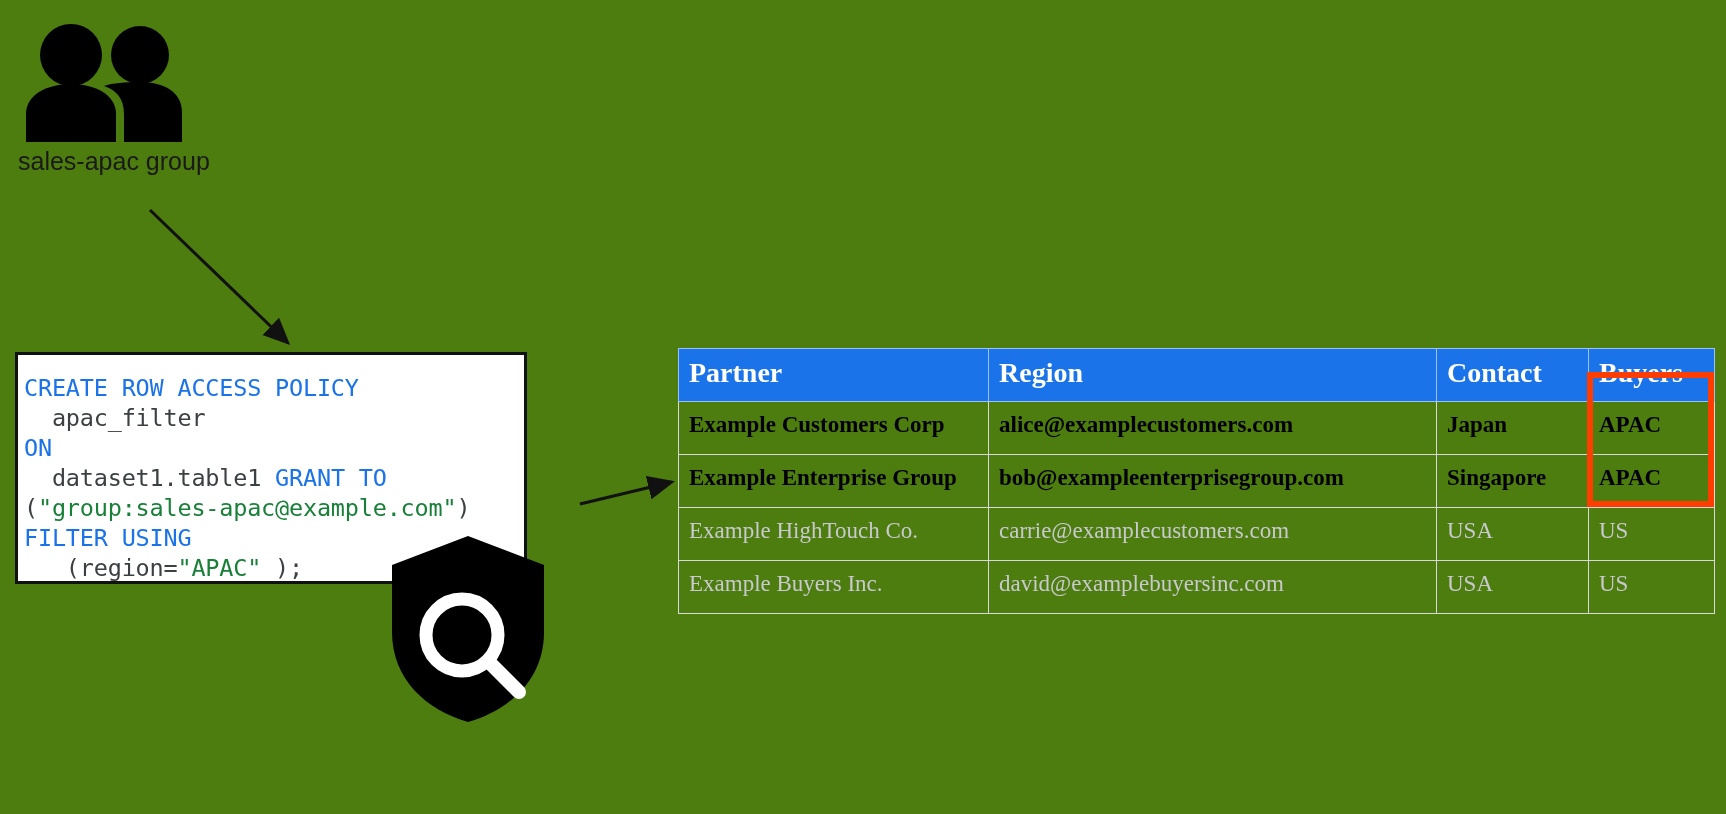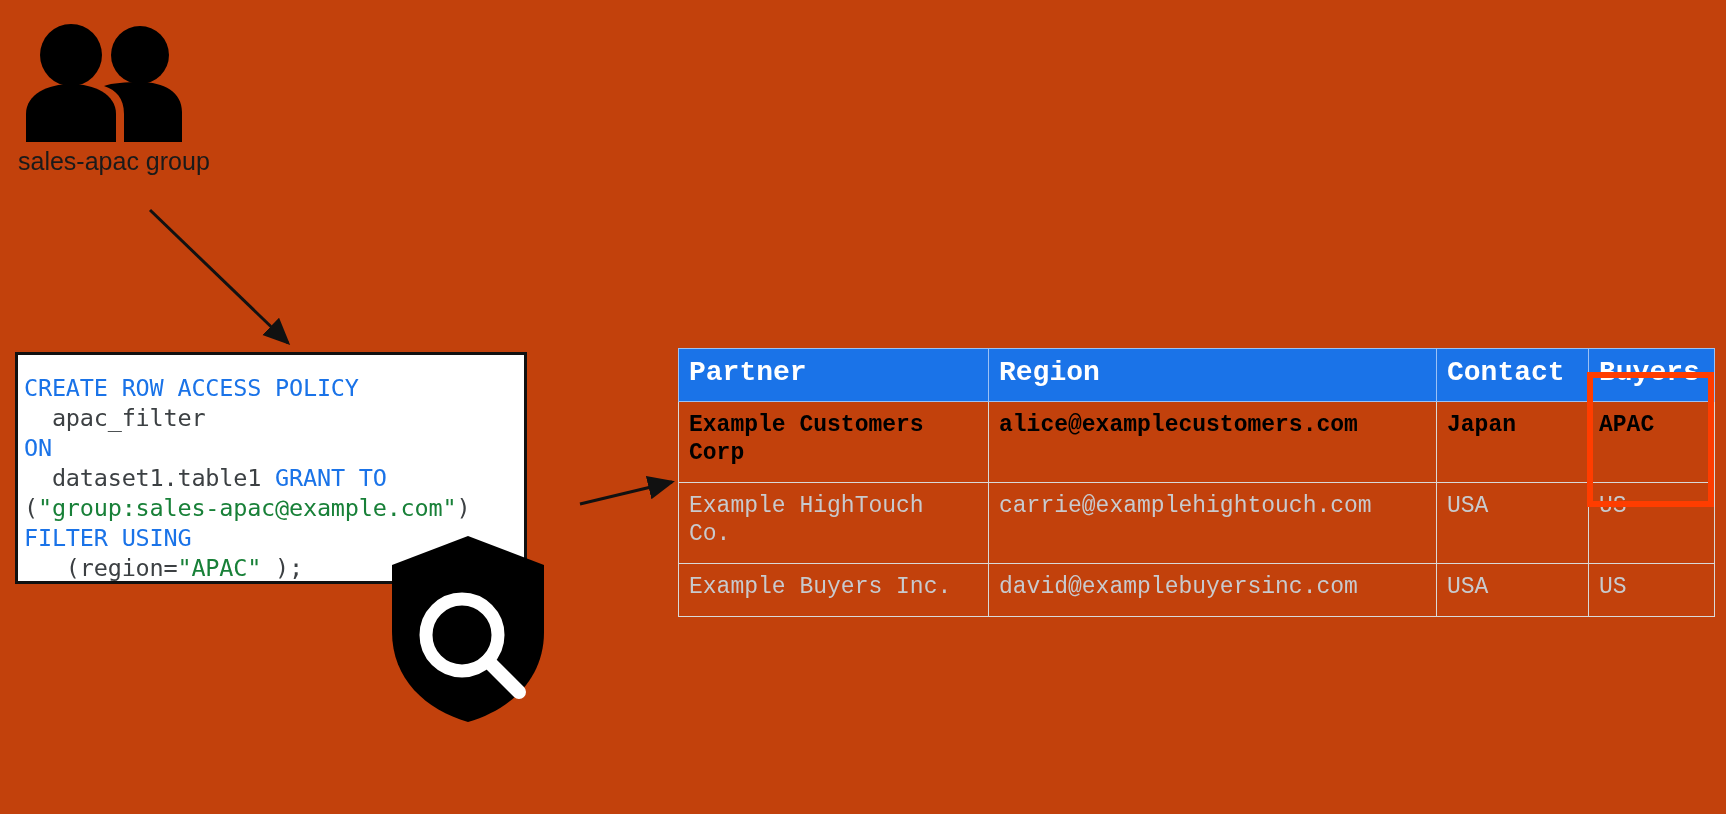--- a/index.html
+++ b/index.html
@@ -4,21 +4,21 @@
 <style>
   html, body {
     margin: 0;
     padding: 0;
     background: #ffffff;
   }
   #stage {
     position: relative;
     width: 1726px;
     height: 814px;
-    background: #c2410c;
+    background: #4d7c0f;
     overflow: hidden;
     font-family: "Liberation Sans", sans-serif;
   }
 
   
   #group-block {
     position: absolute;
     left: 18px;
     top: 22px;
     width: 260px;
@@ -78,21 +78,21 @@
   }
 
   
   #partners-table {
     position: absolute;
     left: 678px;
     top: 348px;
     width: 1036px;
     border-collapse: collapse;
     table-layout: fixed;
-    font-family: Liberation Mono, monospace;
+    font-family: Liberation Serif, serif;
   }
   #partners-table col.c-partner { width: 310px; }
   #partners-table col.c-contact { width: 448px; }
   #partners-table col.c-country { width: 152px; }
   #partners-table col.c-region  { width: 126px; }
 
   #partners-table th {
     background: #1a73e8;
     color: #ffffff;
     font-size: 28px;
@@ -197,23 +197,29 @@
         <th>Buyers</th>
       </tr>
     </thead>
     <tbody>
       <tr class="row-visible">
         <td>Example Customers Corp</td>
         <td>alice@examplecustomers.com</td>
         <td>Japan</td>
         <td>APAC</td>
       </tr>
+      <tr class="row-visible">
+        <td>Example Enterprise Group</td>
+        <td>bob@exampleenterprisegroup.com</td>
+        <td>Singapore</td>
+        <td>APAC</td>
+      </tr>
       <tr class="row-hidden">
         <td>Example HighTouch Co.</td>
-        <td>carrie@examplehightouch.com</td>
+        <td>carrie@examplecustomers.com</td>
         <td>USA</td>
         <td>US</td>
       </tr>
       <tr class="row-hidden">
         <td>Example Buyers Inc.</td>
         <td>david@examplebuyersinc.com</td>
         <td>USA</td>
         <td>US</td>
       </tr>
     </tbody>

